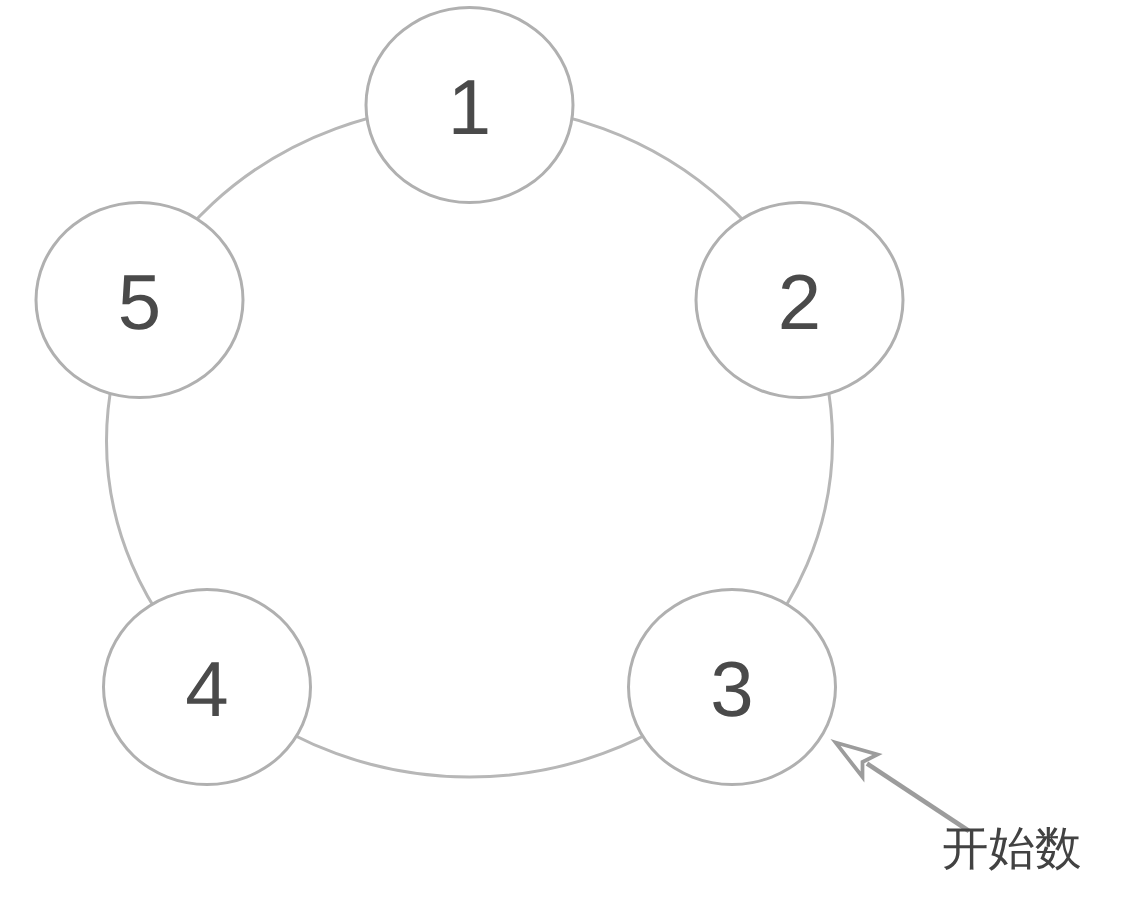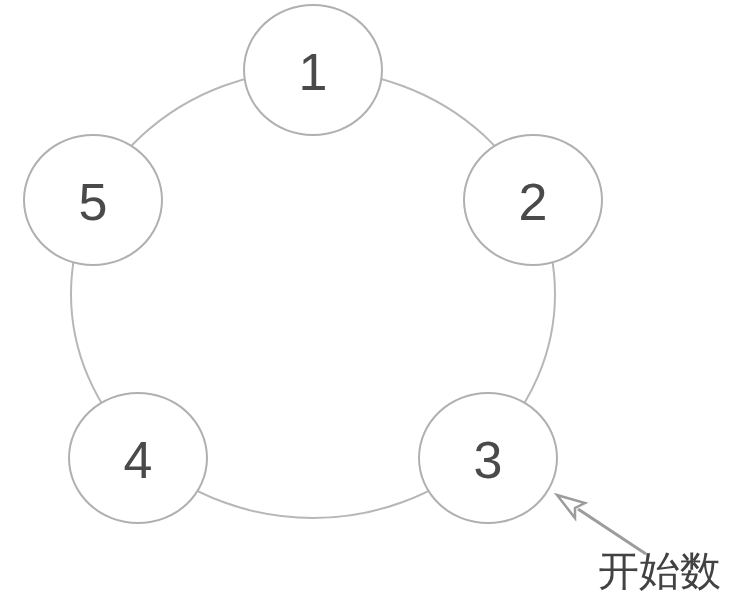--- a/index.html
+++ b/index.html
@@ -61,24 +61,24 @@
     color:var(--number-text);
     padding-top:4px;
   }
   .node-1{left:243px; top:4px;}
   .node-2{left:463px; top:134px;}
   .node-3{left:418px; top:392px;}
   .node-4{left:68px;  top:392px;}
   .node-5{left:23px;  top:134px;}
   .annotation{
     position:absolute;
-    left:598px;
+    left:628px;
     top:549px;
     z-index:2;
-    font-size:41px;
+    font-size:31px;
     line-height:1.1;
     color:var(--annotation-text);
     white-space:nowrap;
   }
 </style>
 </head>
 <body>
 
 <div class="canvas">
 

